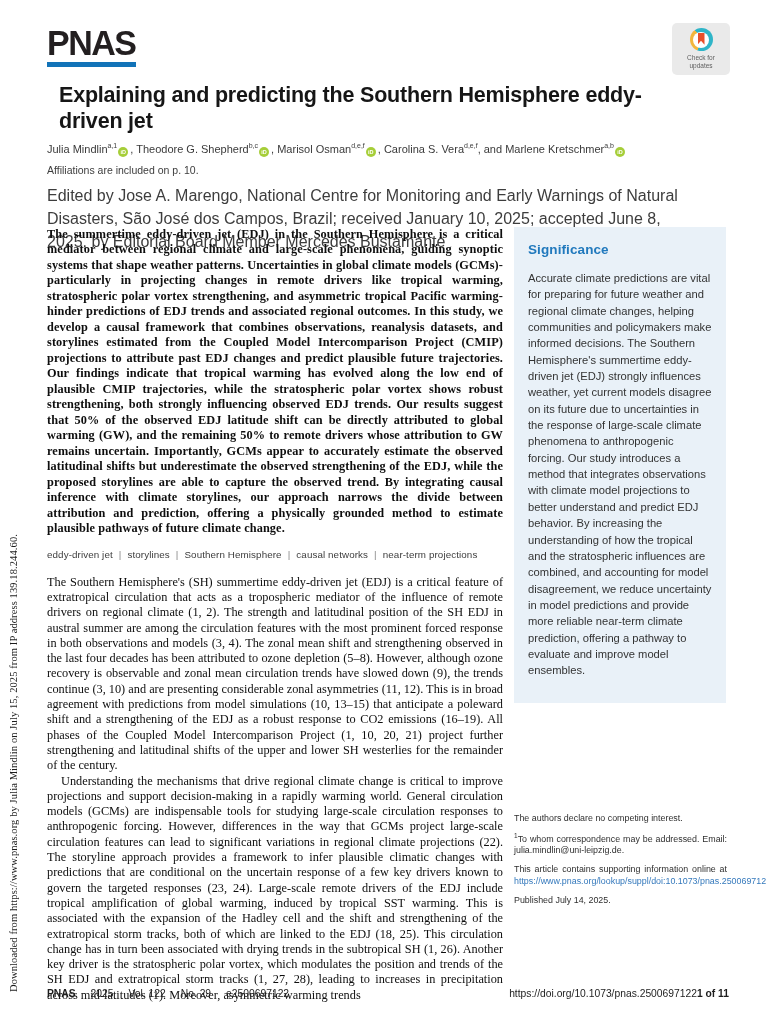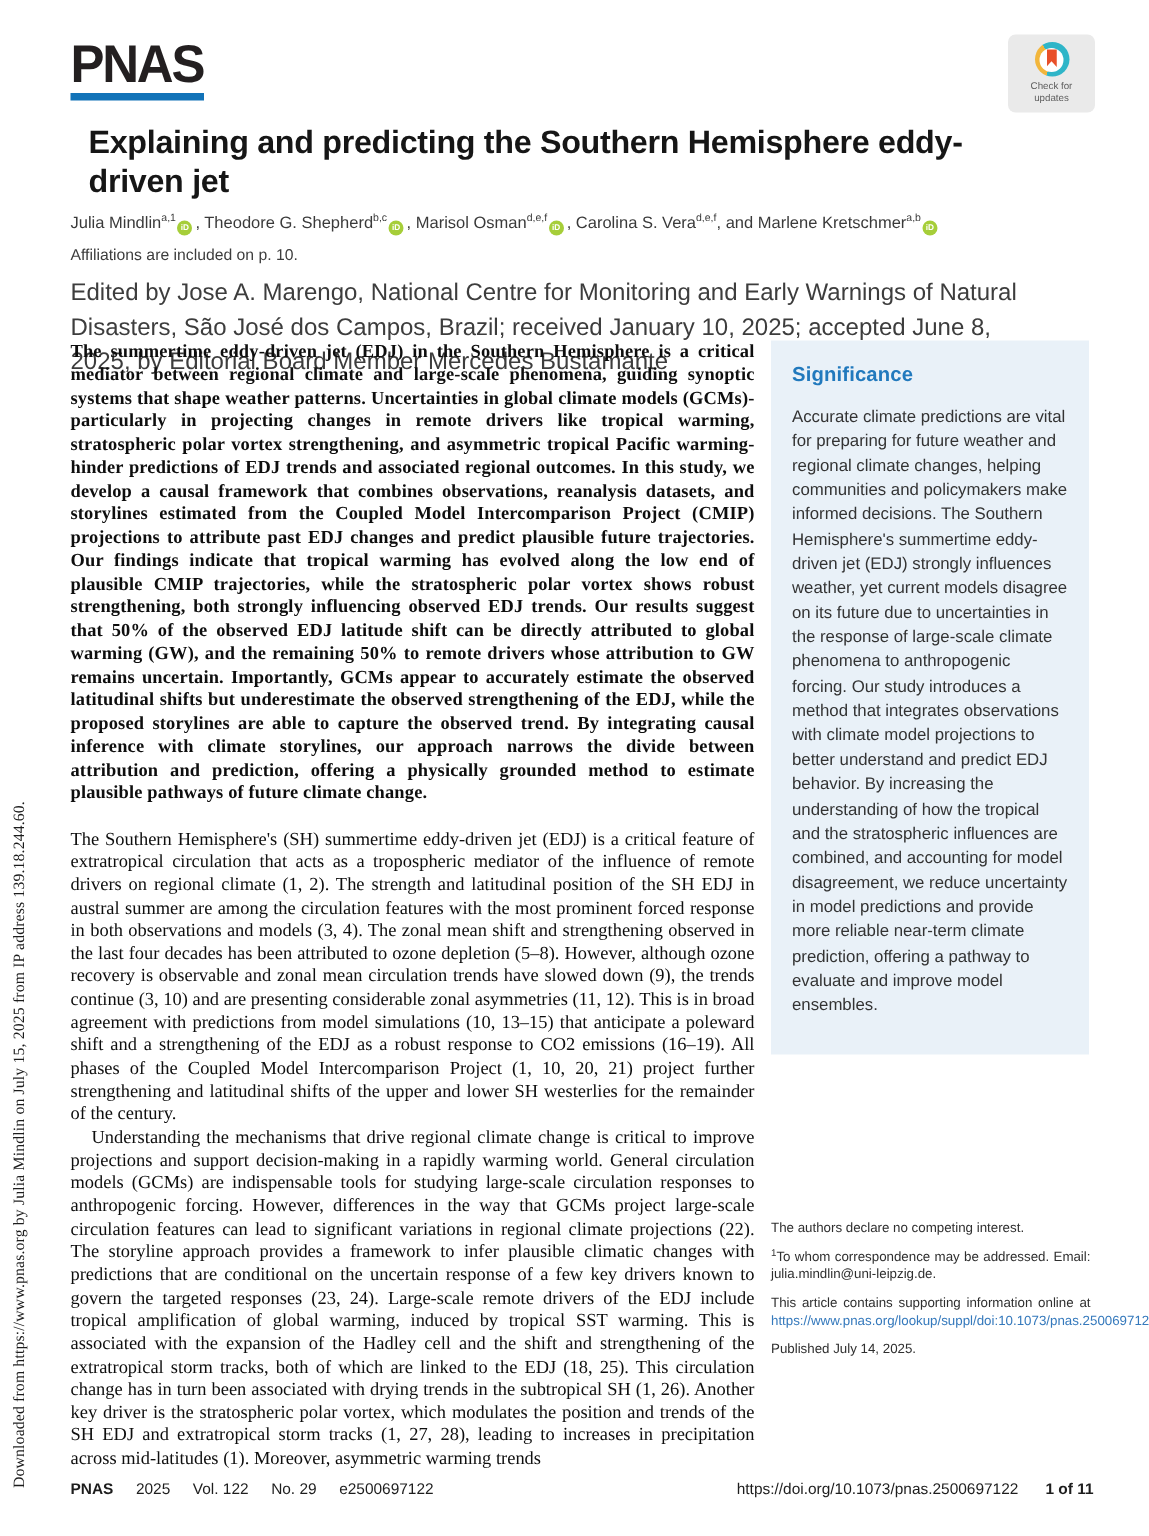--- a/index.html
+++ b/index.html
@@ -58,21 +58,21 @@
   .sig-title { color:#2179bd; font-size:13.5px; font-weight:bold; letter-spacing:0.1px; }
   .sig-text { margin-top:13px; font-size:11.2px; line-height:1.46; color:#333; }
   .notes { position:absolute; left:514px; top:813px; width:213px; font-size:8.9px; line-height:1.32; color:#2f2f2f; text-align:justify; }
   .notes .note { margin-bottom:7px; }
   .notes a, .link { color:#3579bc; text-decoration:none; cursor:pointer; }
   .notes sup { font-size:6.5px; }
   
   .footer { position:absolute; left:47px; right:37px; top:988px; display:flex; justify-content:space-between; align-items:baseline; font-size:10.3px; color:#1d1d1d; }
   .footer .fleft { display:flex; gap:15px; }
   .footer .fleft .brand { font-weight:bold; }
-  .footer .fright { display:flex; gap:18px; }
+  .footer .fright { display:flex; }
   .footer .page-num { font-weight:bold; }
 </style>
 </head>
 <body>
 
 <div class="page">
 
   <div class="watermark">Downloaded from https://www.pnas.org by Julia Mindlin on July 15, 2025 from IP address 139.18.244.60.</div>
 
   <div class="logo">
@@ -91,20 +91,21 @@
     </div>
   </div>
 
   <h1 class="title">Explaining and predicting the Southern Hemisphere eddy-driven jet</h1>
   <div class="authors"><span><span>Julia Mindlin</span><sup>a,1</sup><span class="orcid">iD</span><span>, </span></span><span><span>Theodore G. Shepherd</span><sup>b,c</sup><span class="orcid">iD</span><span>, </span></span><span><span>Marisol Osman</span><sup>d,e,f</sup><span class="orcid">iD</span><span>, </span></span><span><span>Carolina S. Vera</span><sup>d,e,f</sup><span>, and </span></span><span><span>Marlene Kretschmer</span><sup>a,b</sup><span class="orcid">iD</span></span></div>
   <div class="affil-note">Affiliations are included on p. 10.</div>
   <div class="edited-by">Edited by Jose A. Marengo, National Centre for Monitoring and Early Warnings of Natural Disasters, São José dos Campos, Brazil; received January 10, 2025; accepted June 8, 2025, by Editorial Board Member Mercedes Bustamante</div>
 
   <div class="left-col">
     <div class="abstract">The summertime eddy-driven jet (EDJ) in the Southern Hemisphere is a critical mediator between regional climate and large-scale phenomena, guiding synoptic systems that shape weather patterns. Uncertainties in global climate models (GCMs)-particularly in projecting changes in remote drivers like tropical warming, stratospheric polar vortex strengthening, and asymmetric tropical Pacific warming-hinder predictions of EDJ trends and associated regional outcomes. In this study, we develop a causal framework that combines observations, reanalysis datasets, and storylines estimated from the Coupled Model Intercomparison Project (CMIP) projections to attribute past EDJ changes and predict plausible future trajectories. Our findings indicate that tropical warming has evolved along the low end of plausible CMIP trajectories, while the stratospheric polar vortex shows robust strengthening, both strongly influencing observed EDJ trends. Our results suggest that 50% of the observed EDJ latitude shift can be directly attributed to global warming (GW), and the remaining 50% to remote drivers whose attribution to GW remains uncertain. Importantly, GCMs appear to accurately estimate the observed latitudinal shifts but underestimate the observed strengthening of the EDJ, while the proposed storylines are able to capture the observed trend. By integrating causal inference with climate storylines, our approach narrows the divide between attribution and prediction, offering a physically grounded method to estimate plausible pathways of future climate change.</div>
+    <div class="keywords"><span>eddy-driven jet</span><span class="sep">|</span><span>storylines</span><span class="sep">|</span><span>Southern Hemisphere</span><span class="sep">|</span><span>causal networks</span><span class="sep">|</span><span>near-term projections</span></div>
     <div class="body-text">
       <p class="p1">The Southern Hemisphere's (SH) summertime eddy-driven jet (EDJ) is a critical feature of extratropical circulation that acts as a tropospheric mediator of the influence of remote drivers on regional climate (1, 2). The strength and latitudinal position of the SH EDJ in austral summer are among the circulation features with the most prominent forced response in both observations and models (3, 4). The zonal mean shift and strengthening observed in the last four decades has been attributed to ozone depletion (5–8). However, although ozone recovery is observable and zonal mean circulation trends have slowed down (9), the trends continue (3, 10) and are presenting considerable zonal asymmetries (11, 12). This is in broad agreement with predictions from model simulations (10, 13–15) that anticipate a poleward shift and a strengthening of the EDJ as a robust response to CO2 emissions (16–19). All phases of the Coupled Model Intercomparison Project (1, 10, 20, 21) project further strengthening and latitudinal shifts of the upper and lower SH westerlies for the remainder of the century.</p>
       <p class="p2">Understanding the mechanisms that drive regional climate change is critical to improve projections and support decision-making in a rapidly warming world. General circulation models (GCMs) are indispensable tools for studying large-scale circulation responses to anthropogenic forcing. However, differences in the way that GCMs project large-scale circulation features can lead to significant variations in regional climate projections (22). The storyline approach provides a framework to infer plausible climatic changes with predictions that are conditional on the uncertain response of a few key drivers known to govern the targeted responses (23, 24). Large-scale remote drivers of the EDJ include tropical amplification of global warming, induced by tropical SST warming. This is associated with the expansion of the Hadley cell and the shift and strengthening of the extratropical storm tracks, both of which are linked to the EDJ (18, 25). This circulation change has in turn been associated with drying trends in the subtropical SH (1, 26). Another key driver is the stratospheric polar vortex, which modulates the position and trends of the SH EDJ and extratropical storm tracks (1, 27, 28), leading to increases in precipitation across mid-latitudes (1). Moreover, asymmetric warming trends</p>
     </div>
   </div>
 
   <div class="right-col">
     <div class="sig-box">
       <div class="sig-title">Significance</div>
       <div class="sig-text">Accurate climate predictions are vital for preparing for future weather and regional climate changes, helping communities and policymakers make informed decisions. The Southern Hemisphere's summertime eddy-driven jet (EDJ) strongly influences weather, yet current models disagree on its future due to uncertainties in the response of large-scale climate phenomena to anthropogenic forcing. Our study introduces a method that integrates observations with climate model projections to better understand and predict EDJ behavior. By increasing the understanding of how the tropical and the stratospheric influences are combined, and accounting for model disagreement, we reduce uncertainty in model predictions and provide more reliable near-term climate prediction, offering a pathway to evaluate and improve model ensembles.</div>

